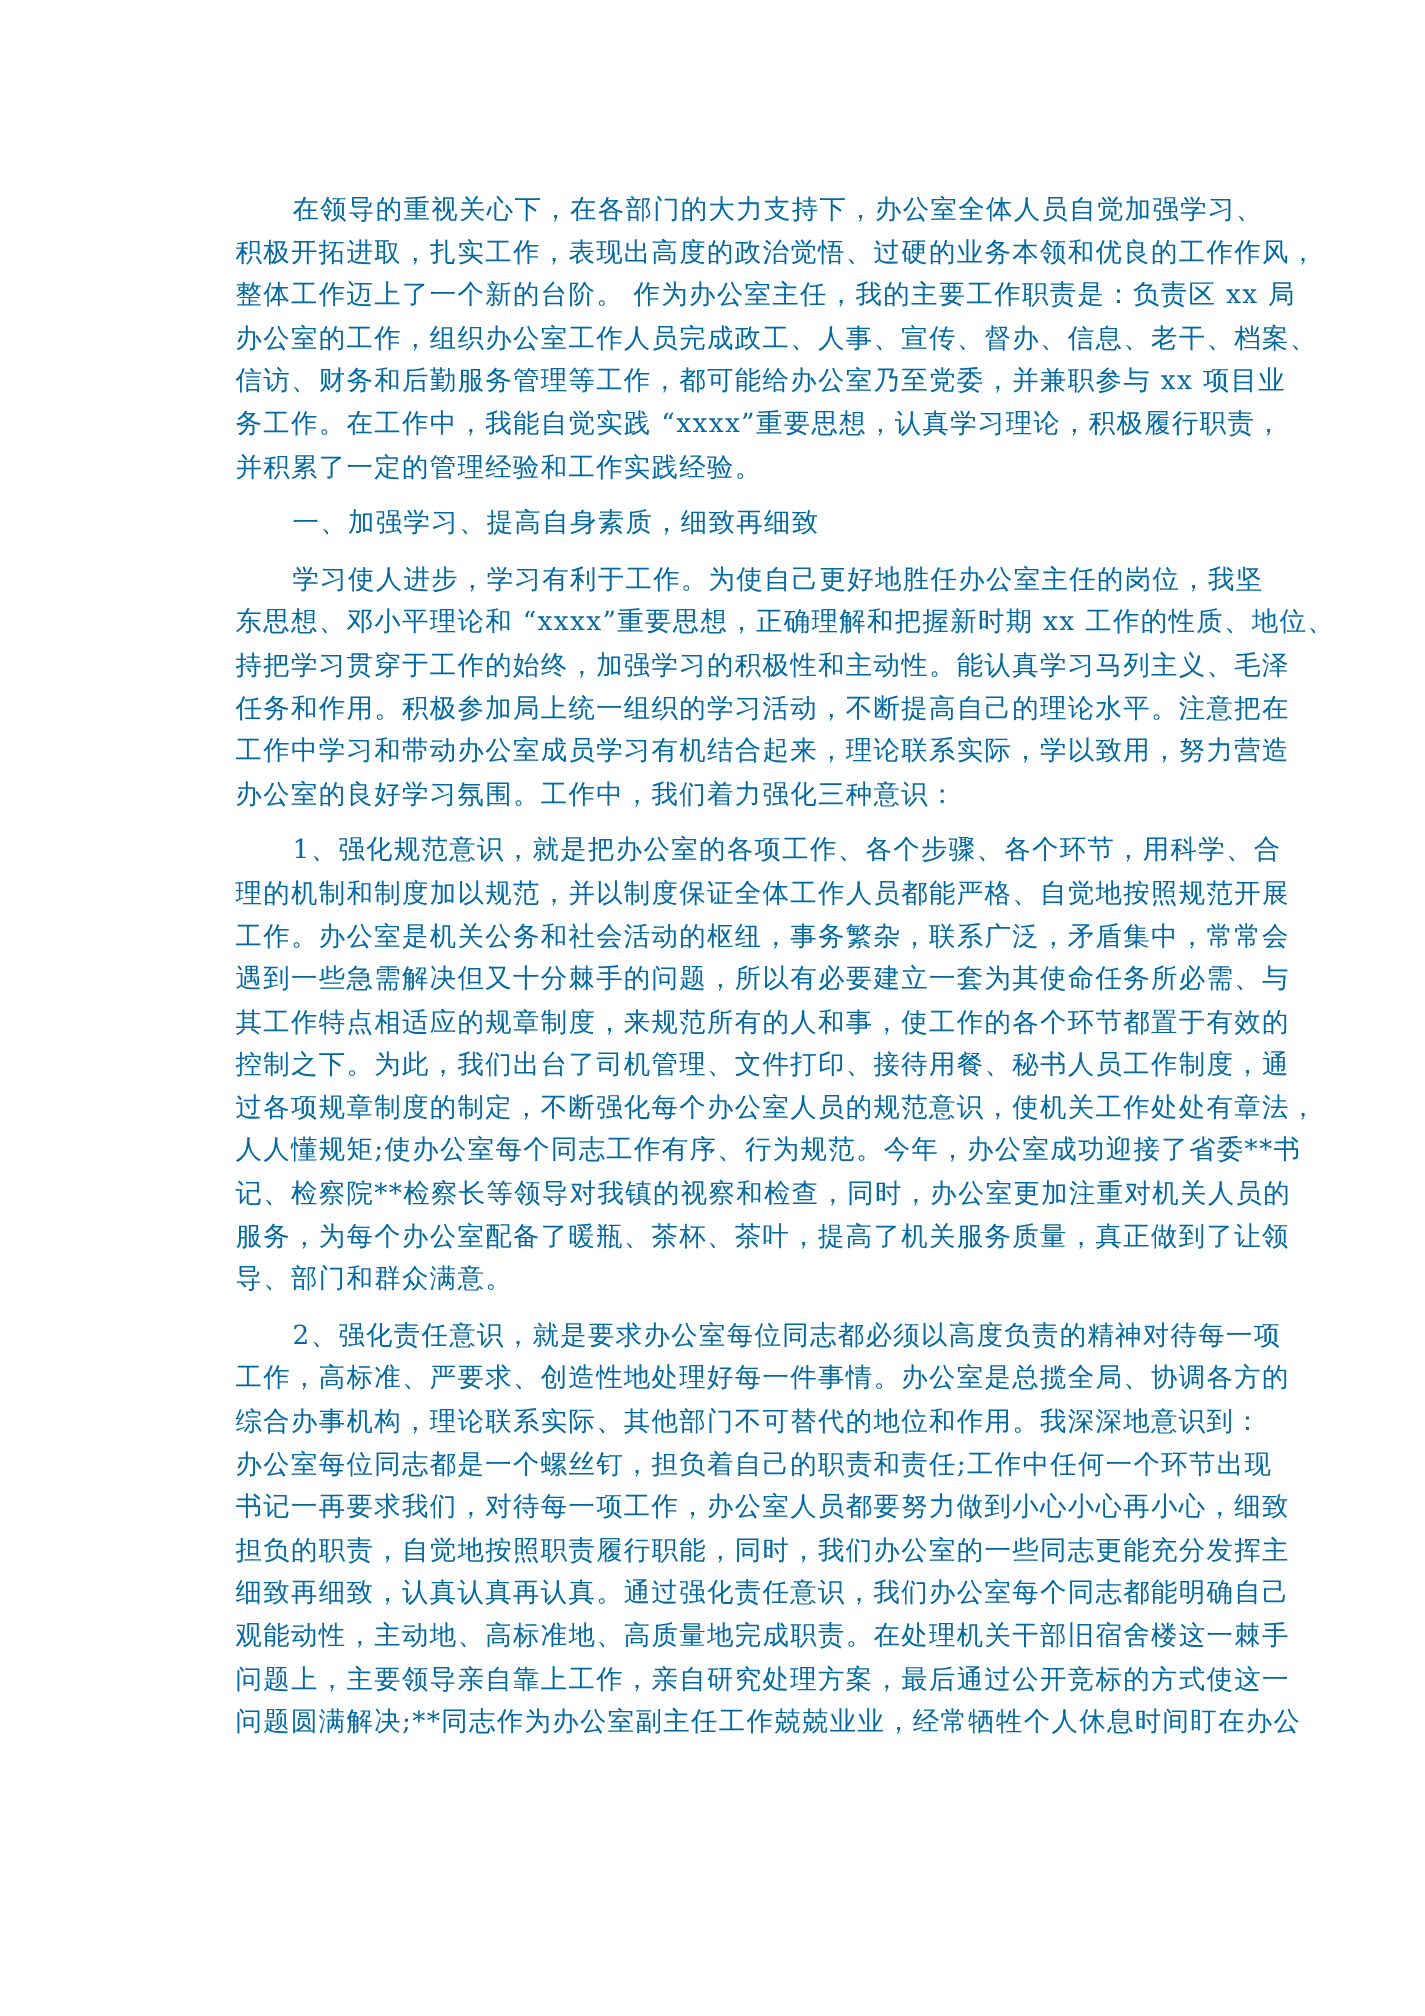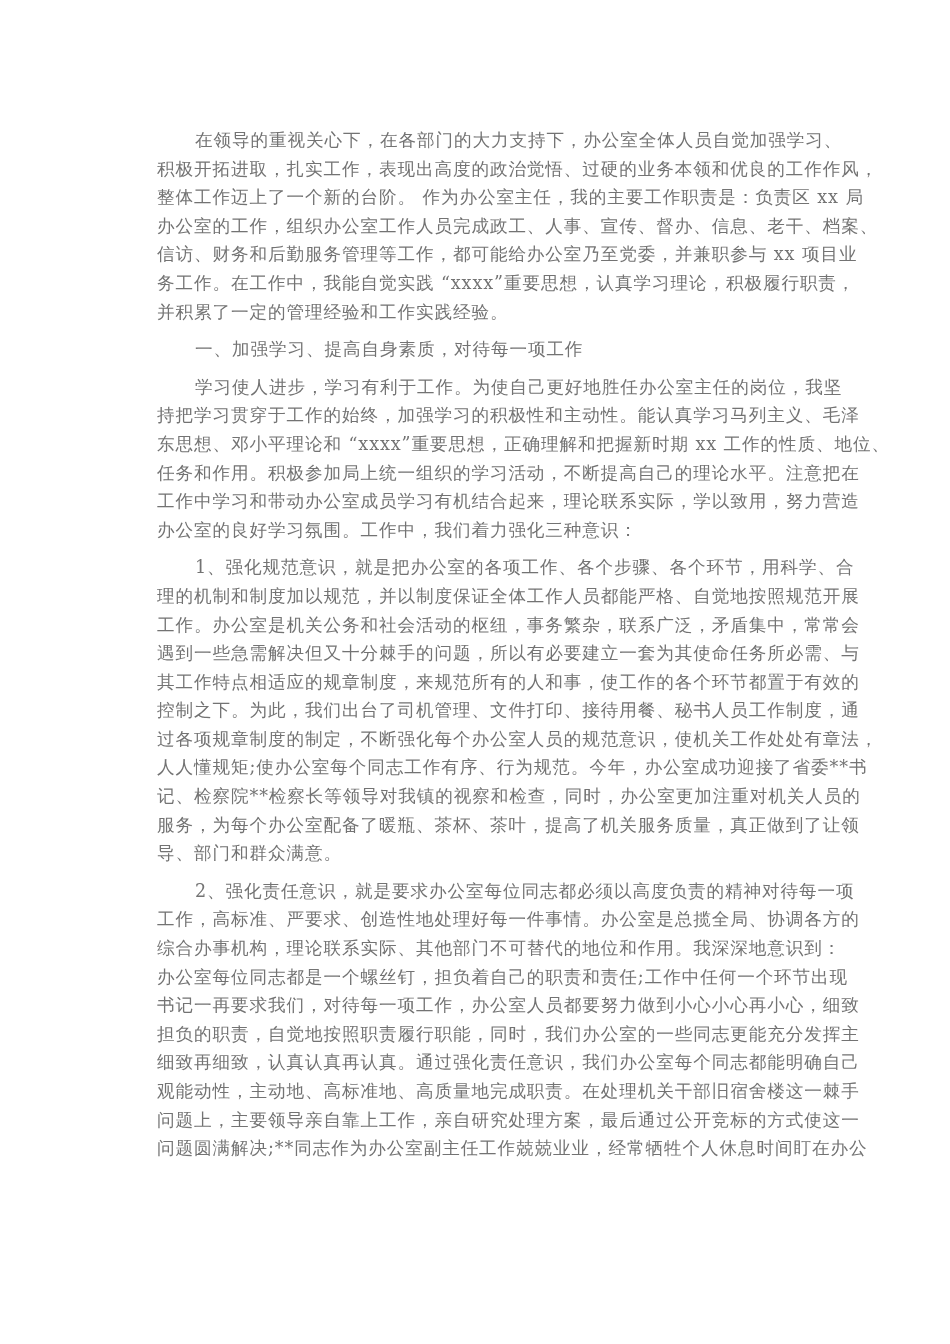--- a/index.html
+++ b/index.html
@@ -19,21 +19,21 @@
       top: 0;
       width: 950px;
       height: 1344px;
       background: #ffffff;
     }
     .content {
       position: absolute;
       left: 157px;
       top: 126px;
       width: 648px;
-      color: #737373;
+      color: #0369a1;
       font-family: "DejaVu Serif", "Liberation Serif", serif;
       font-size: 17.6px;
       letter-spacing: 0.9px;
     }
     .line {
       height: 28.6px;
       line-height: 28.6px;
       white-space: nowrap;
     }
     .indent { padding-left: 38px; }
@@ -50,28 +50,28 @@
       <div class="line">积极开拓进取，扎实工作，表现出高度的政治觉悟、过硬的业务本领和优良的工作作风，</div>
       <div class="line">整体工作迈上了一个新的台阶。 作为办公室主任，我的主要工作职责是：负责区 xx 局</div>
       <div class="line">办公室的工作，组织办公室工作人员完成政工、人事、宣传、督办、信息、老干、档案、</div>
       <div class="line">信访、财务和后勤服务管理等工作，都可能给办公室乃至党委，并兼职参与 xx 项目业</div>
       <div class="line">务工作。在工作中，我能自觉实践 “xxxx”重要思想，认真学习理论，积极履行职责，</div>
       <div class="line">并积累了一定的管理经验和工作实践经验。</div>
     </div>
     <div class="gap"></div>
 
     <div>
-      <div class="line indent">一、加强学习、提高自身素质，对待每一项工作</div>
+      <div class="line indent">一、加强学习、提高自身素质，细致再细致</div>
     </div>
     <div class="gap"></div>
 
     <div>
       <div class="line indent">学习使人进步，学习有利于工作。为使自己更好地胜任办公室主任的岗位，我坚</div>
+      <div class="line">东思想、邓小平理论和 “xxxx”重要思想，正确理解和把握新时期 xx 工作的性质、地位、</div>
       <div class="line">持把学习贯穿于工作的始终，加强学习的积极性和主动性。能认真学习马列主义、毛泽</div>
-      <div class="line">东思想、邓小平理论和 “xxxx”重要思想，正确理解和把握新时期 xx 工作的性质、地位、</div>
       <div class="line">任务和作用。积极参加局上统一组织的学习活动，不断提高自己的理论水平。注意把在</div>
       <div class="line">工作中学习和带动办公室成员学习有机结合起来，理论联系实际，学以致用，努力营造</div>
       <div class="line">办公室的良好学习氛围。工作中，我们着力强化三种意识：</div>
     </div>
     <div class="gap"></div>
 
     <div>
       <div class="line indent">1、强化规范意识，就是把办公室的各项工作、各个步骤、各个环节，用科学、合</div>
       <div class="line">理的机制和制度加以规范，并以制度保证全体工作人员都能严格、自觉地按照规范开展</div>
       <div class="line">工作。办公室是机关公务和社会活动的枢纽，事务繁杂，联系广泛，矛盾集中，常常会</div>

